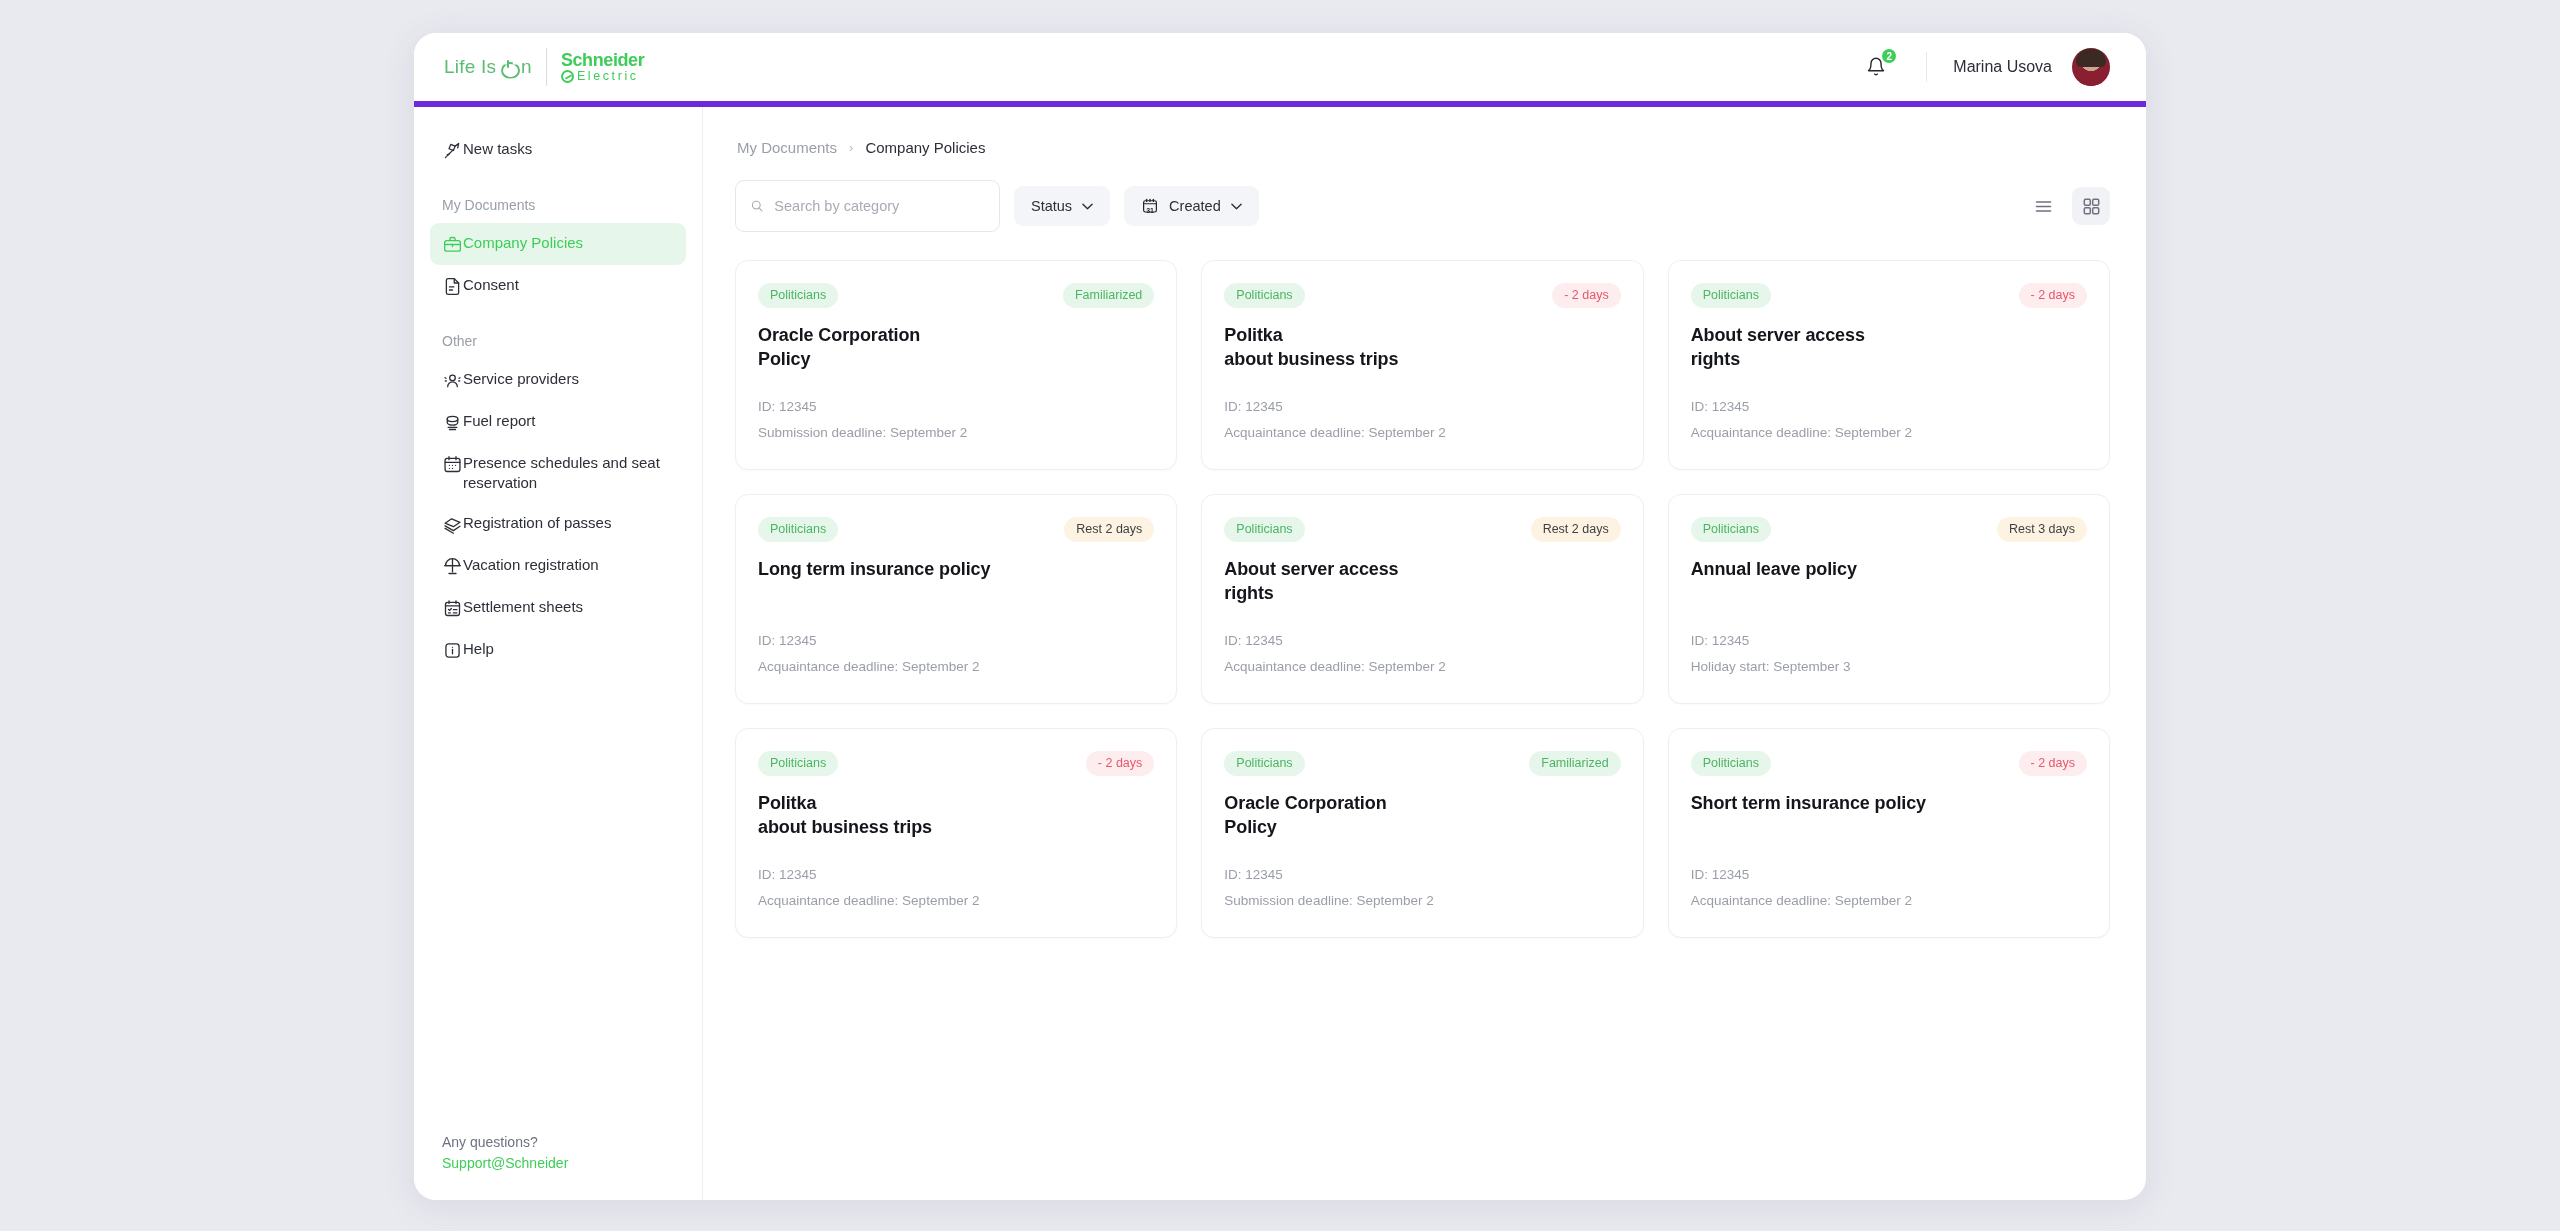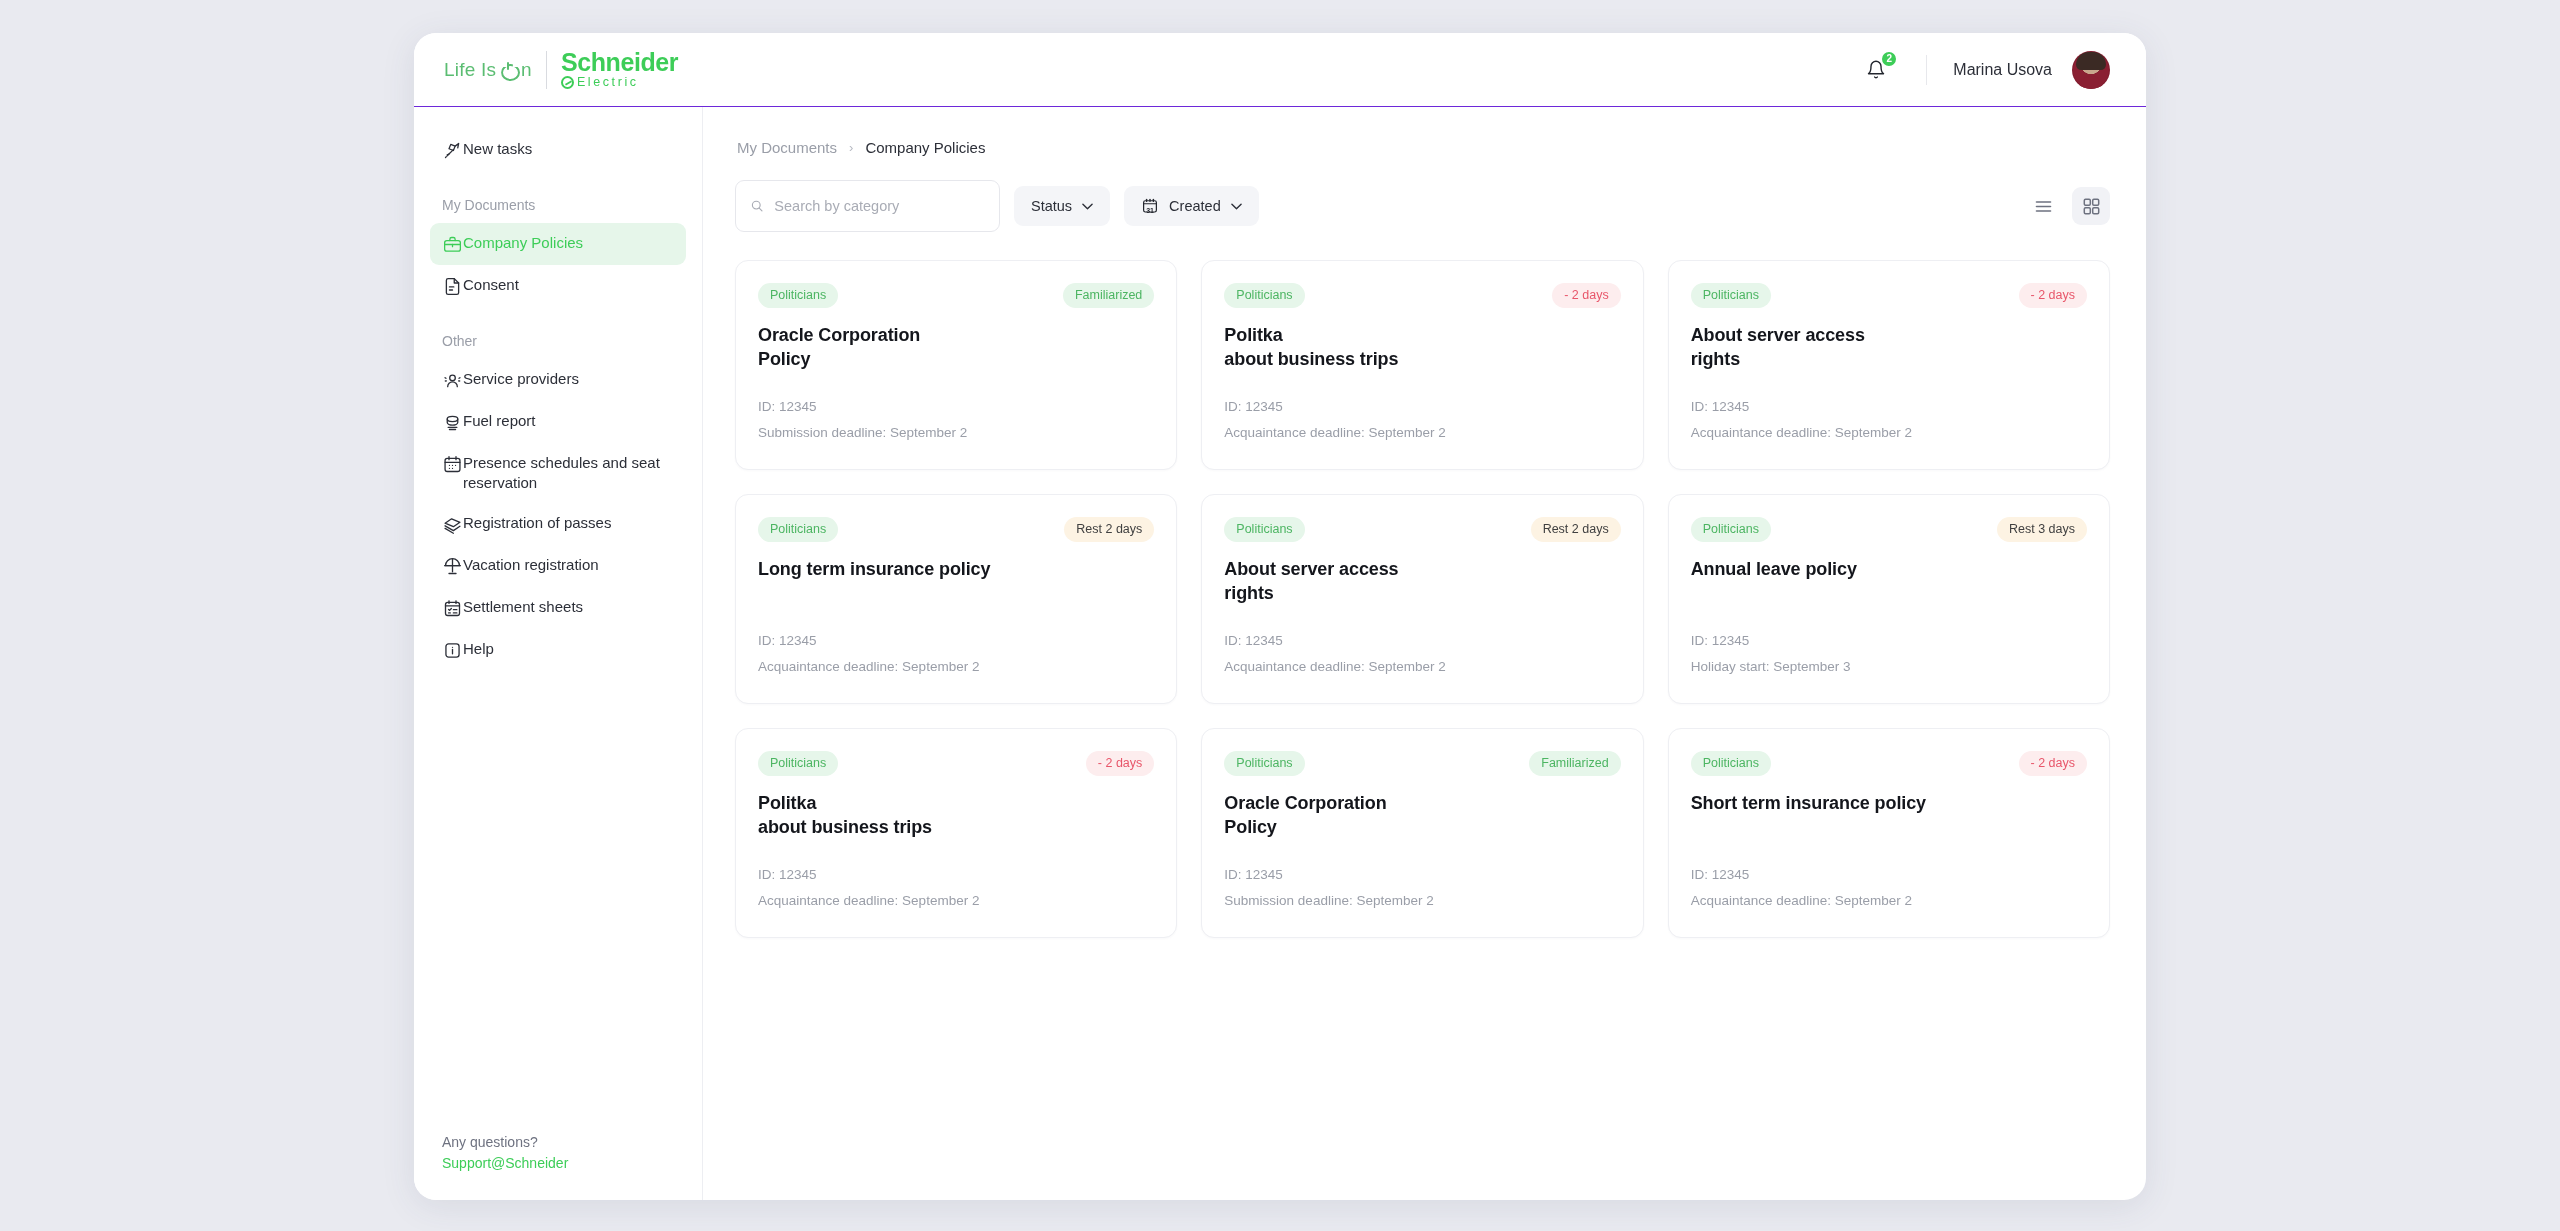--- a/index.html
+++ b/index.html
@@ -18,21 +18,21 @@
     box-shadow: 0 6px 34px rgba(60,66,95,0.10);
     overflow: hidden;
     display: flex; flex-direction: column;
   }
 
   
   .header {
     height: 74px; flex: 0 0 74px;
     display: flex; align-items: center;
     padding: 0 36px 0 30px;
-    border-bottom: 1px solid #6d28d9;
+    border-bottom: 6px solid #6d28d9;
     background: #fff;
   }
   .brand { display: flex; align-items: center; gap: 14px; }
   .life-is-on {
     font-size: 19px; color: #5bbd72; letter-spacing: .2px;
     display: flex; align-items: center; gap: 4px;
   }
   .power-glyph {
     display: inline-block; width: 15px; height: 15px;
     position: relative; margin: 0 1px;
@@ -44,21 +44,21 @@
   }
   .power-glyph::after {
     content:""; position:absolute; left:6px; top:0;
     width:2px; height:8px; background:#5bbd72; border-radius:1px;
   }
   .brand-divider { width: 1px; height: 38px; background: #d9dbe0; }
   .schneider {
     display: flex; flex-direction: column; line-height: 1;
   }
   .schneider-top {
-    font-size: 25px; font-weight: bold; color: #3dcd58;
+    font-size: 18px; font-weight: bold; color: #3dcd58;
     letter-spacing: -0.4px;
   }
   .schneider-bot {
     font-size: 12.5px; color: #3dcd58; letter-spacing: 2.6px;
     margin-top: 1px; display:flex; align-items:center; gap:3px;
   }
   .sch-mark {
     display:inline-block; width:13px; height:13px; border-radius:50%;
     border:2px solid #3dcd58; position:relative;
   }

